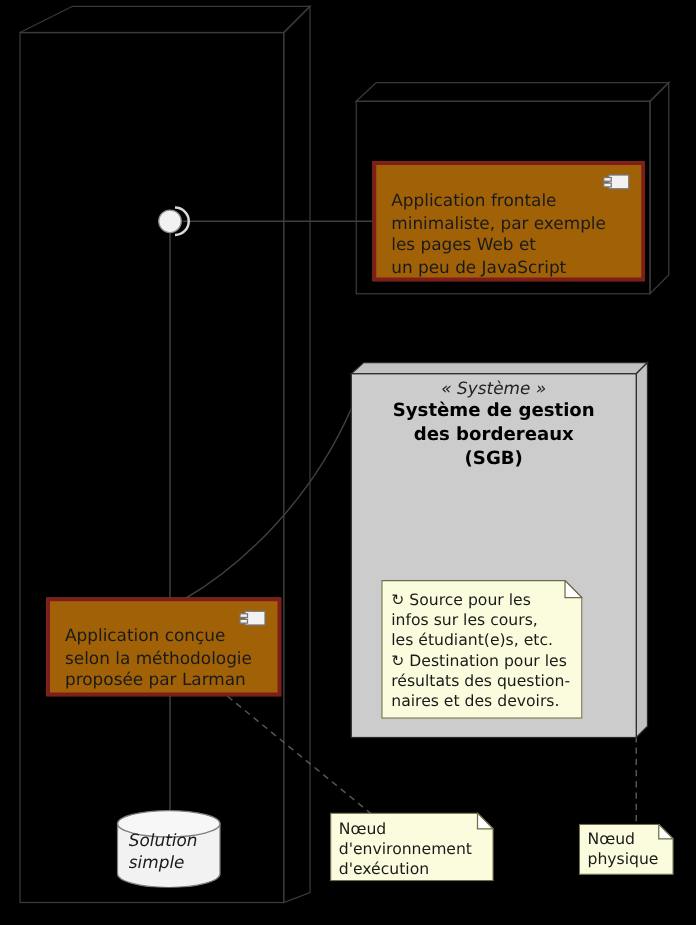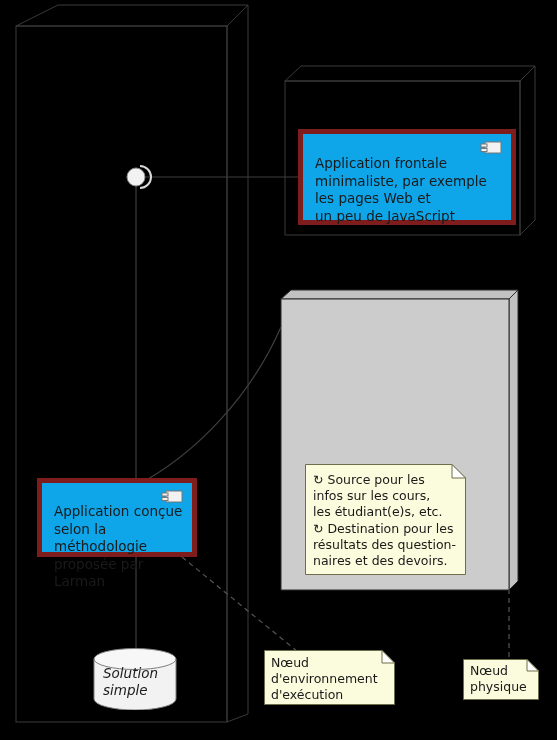--- a/index.html
+++ b/index.html
@@ -62,22 +62,22 @@
     stroke-width: 1;
   }
   .socket {
     fill: none;
     stroke: #d8d8d8;
     stroke-width: 2;
   }
   
   .comp-box {
     position: absolute;
-    background: #0ea5e9;
-    border: 5px solid #7f1d1d;
+    background: #a16207;
+    border: 3px solid #7f1d1d;
     box-sizing: border-box;
     text-decoration: underline;
   }
   .comp-text {
     color: #1a1a1a;
     font-size: 13.5px;
     line-height: 17.5px;
     white-space: pre-line;
   }
   .comp-icon {
@@ -188,34 +188,40 @@
       <polygon class="node-solid-side" points="509,299 518,290 518,581 509,590"></polygon>
       <rect class="node-solid-face" x="281" y="299" width="228" height="291"></rect>
     </g>
 
     <g>
       <path class="socket" d="M 140 166 A 11 11 0 0 1 140 188"></path>
       <circle class="ball" cx="136" cy="177" r="9"></circle>
     </g>
   </svg>
 
+  <div class="sys-text-wrap" style="left:281px; top:303px;">
+    <div class="sys-stereo">« Système »</div>
+    <div class="sys-name">Système de gestion
+des bordereaux
+(SGB)</div>
+  </div>
 
   <div class="comp-box" style="left:298px; top:129px; width:218px; height:96px;">
     <svg class="comp-icon" style="right:9px; top:7px;" viewBox="0 0 22 13" xmlns="http://www.w3.org/2000/svg">
       <rect x="5" y="1" width="16" height="11" fill="#f2f2f2" stroke="#777" stroke-width="1"></rect>
       <rect x="1" y="3" width="6" height="3" fill="#f2f2f2" stroke="#777" stroke-width="1"></rect>
       <rect x="1" y="7.5" width="6" height="3" fill="#f2f2f2" stroke="#777" stroke-width="1"></rect>
     </svg>
     <div class="comp-text" style="position:absolute; left:12px; top:21px;">Application frontale
 minimaliste, par exemple
 les pages Web et
 un peu de JavaScript</div>
   </div>
 
-  <div class="comp-box" style="left:37px; top:478px; width:160px; height:79px;">
+  <div class="comp-box" style="left:37px; top:478px; width:188px; height:79px;">
     <svg class="comp-icon" style="right:9px; top:7px;" viewBox="0 0 22 13" xmlns="http://www.w3.org/2000/svg">
       <rect x="5" y="1" width="16" height="11" fill="#f2f2f2" stroke="#777" stroke-width="1"></rect>
       <rect x="1" y="3" width="6" height="3" fill="#f2f2f2" stroke="#777" stroke-width="1"></rect>
       <rect x="1" y="7.5" width="6" height="3" fill="#f2f2f2" stroke="#777" stroke-width="1"></rect>
     </svg>
     <div class="comp-text" style="position:absolute; left:12px; top:20px;">Application conçue
 selon la méthodologie
 proposée par Larman</div>
   </div>
 

